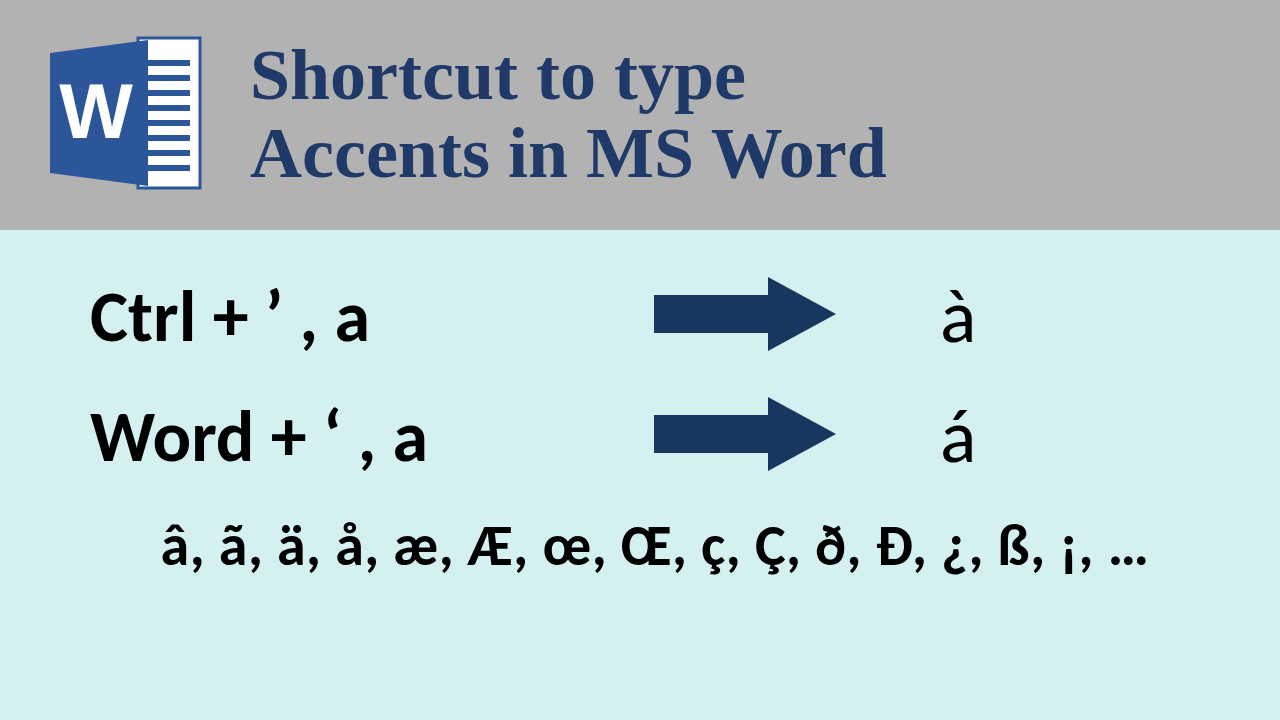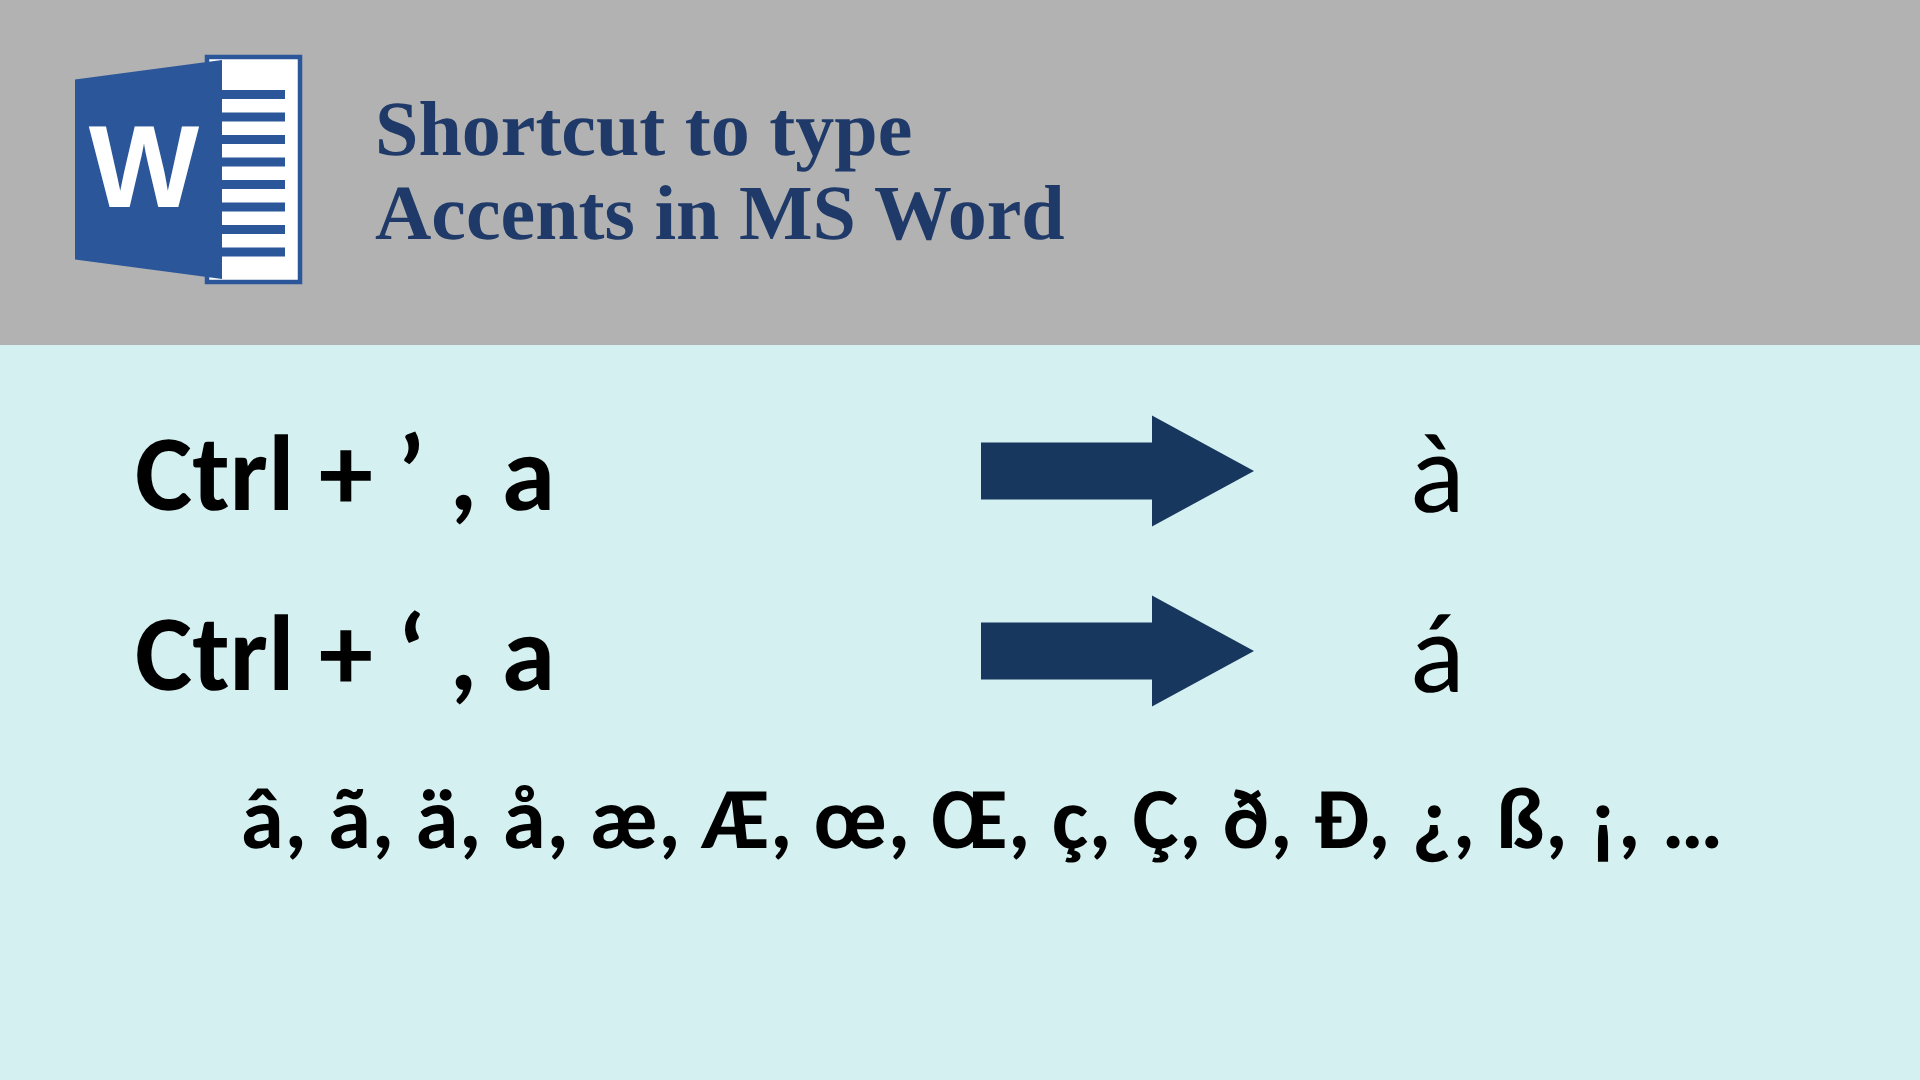--- a/index.html
+++ b/index.html
@@ -18,21 +18,21 @@
     align-items: center;
     padding-left: 40px;
     gap: 40px;
   }
   .word-icon {
     flex-shrink: 0;
   }
   .title {
     font-family: "Palatino Linotype", "Book Antiqua", Georgia, serif;
     font-weight: 700;
-    font-size: 52px;
+    font-size: 72px;
     line-height: 1.08;
     color: #1f3a68;
     white-space: pre-line;
   }
   .content {
     padding: 40px 60px 0 90px;
   }
   .row {
     display: flex;
     align-items: center;
@@ -95,21 +95,21 @@
     <div class="shortcut">Ctrl + ’ , a</div>
     <div class="arrow">
       <svg width="190" height="82" viewBox="0 0 190 82">
         <polygon points="4,22 118,22 118,4 186,41 118,78 118,60 4,60" fill="#17375e"></polygon>
       </svg>
     </div>
     <div class="result">à</div>
   </div>
 
   <div class="row">
-    <div class="shortcut">Ctrl + ‘ , a</div>
+    <div class="shortcut">Word + ‘ , a</div>
     <div class="arrow">
       <svg width="190" height="82" viewBox="0 0 190 82">
         <polygon points="4,22 118,22 118,4 186,41 118,78 118,60 4,60" fill="#17375e"></polygon>
       </svg>
     </div>
     <div class="result">á</div>
   </div>
 
   <div class="footer-chars">â, ã, ä, å, æ, Æ, œ, Œ, ç, Ç, ð, Đ, ¿, ß, ¡, …</div>
 

